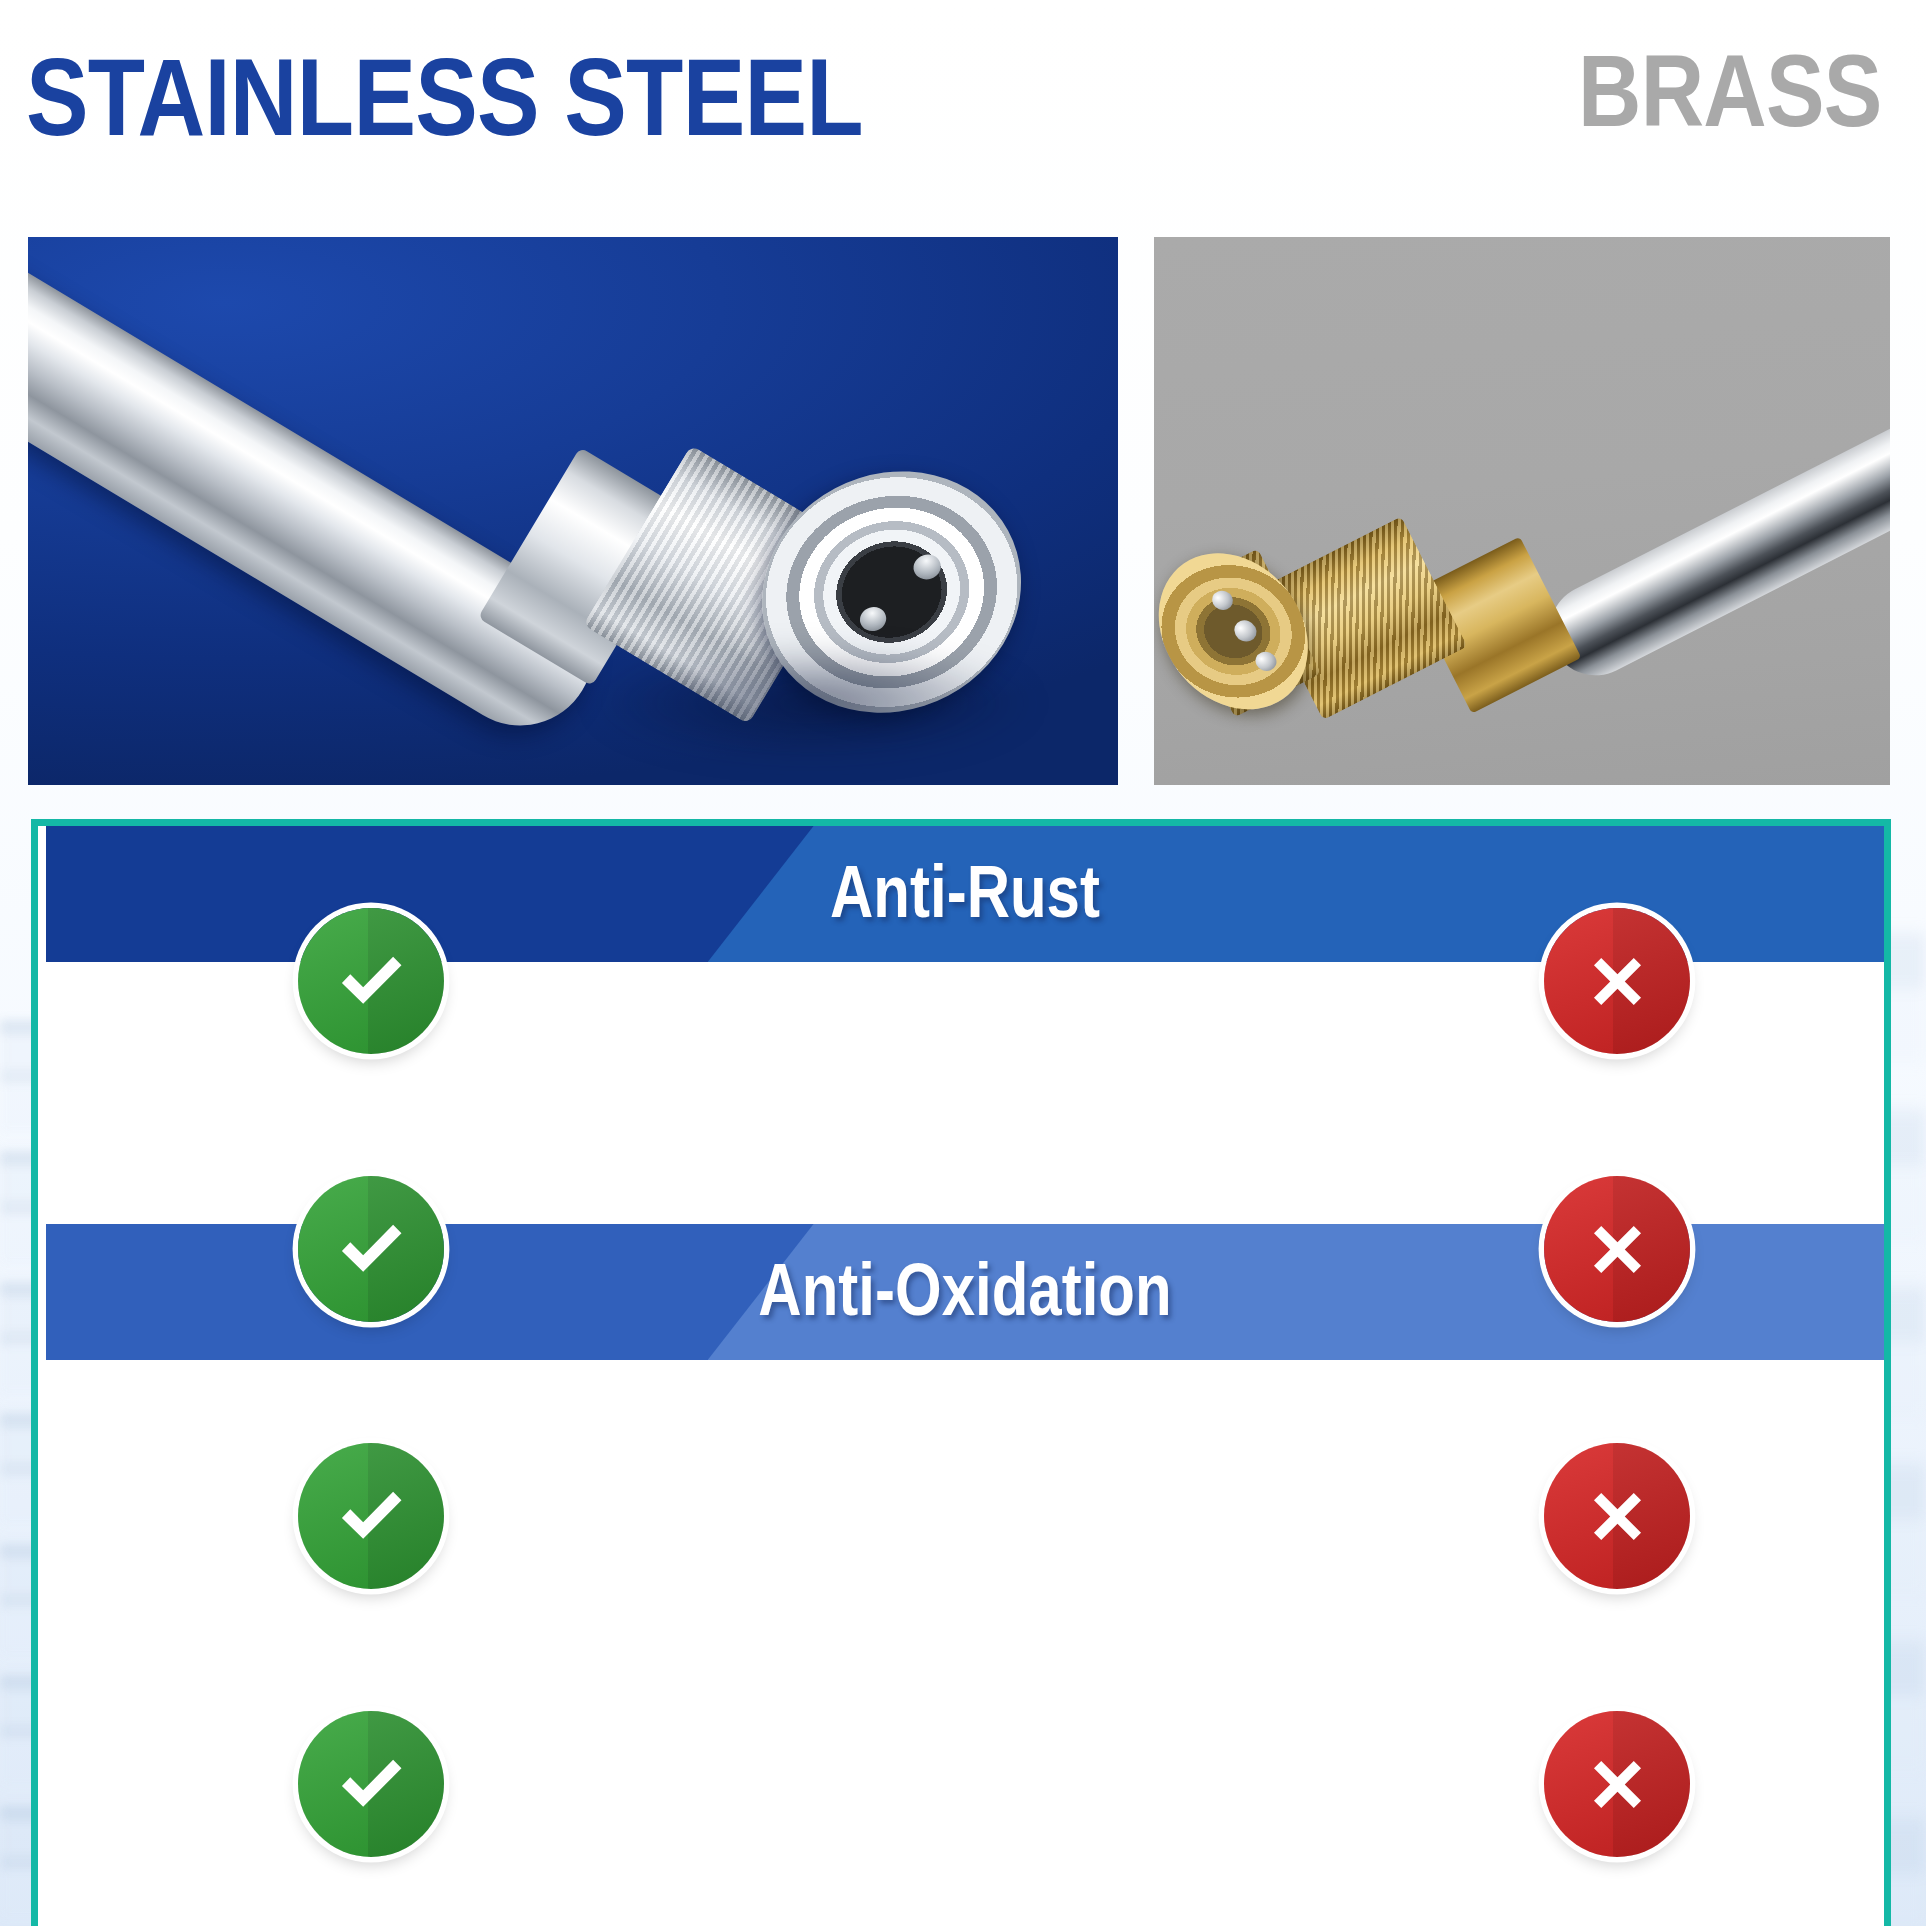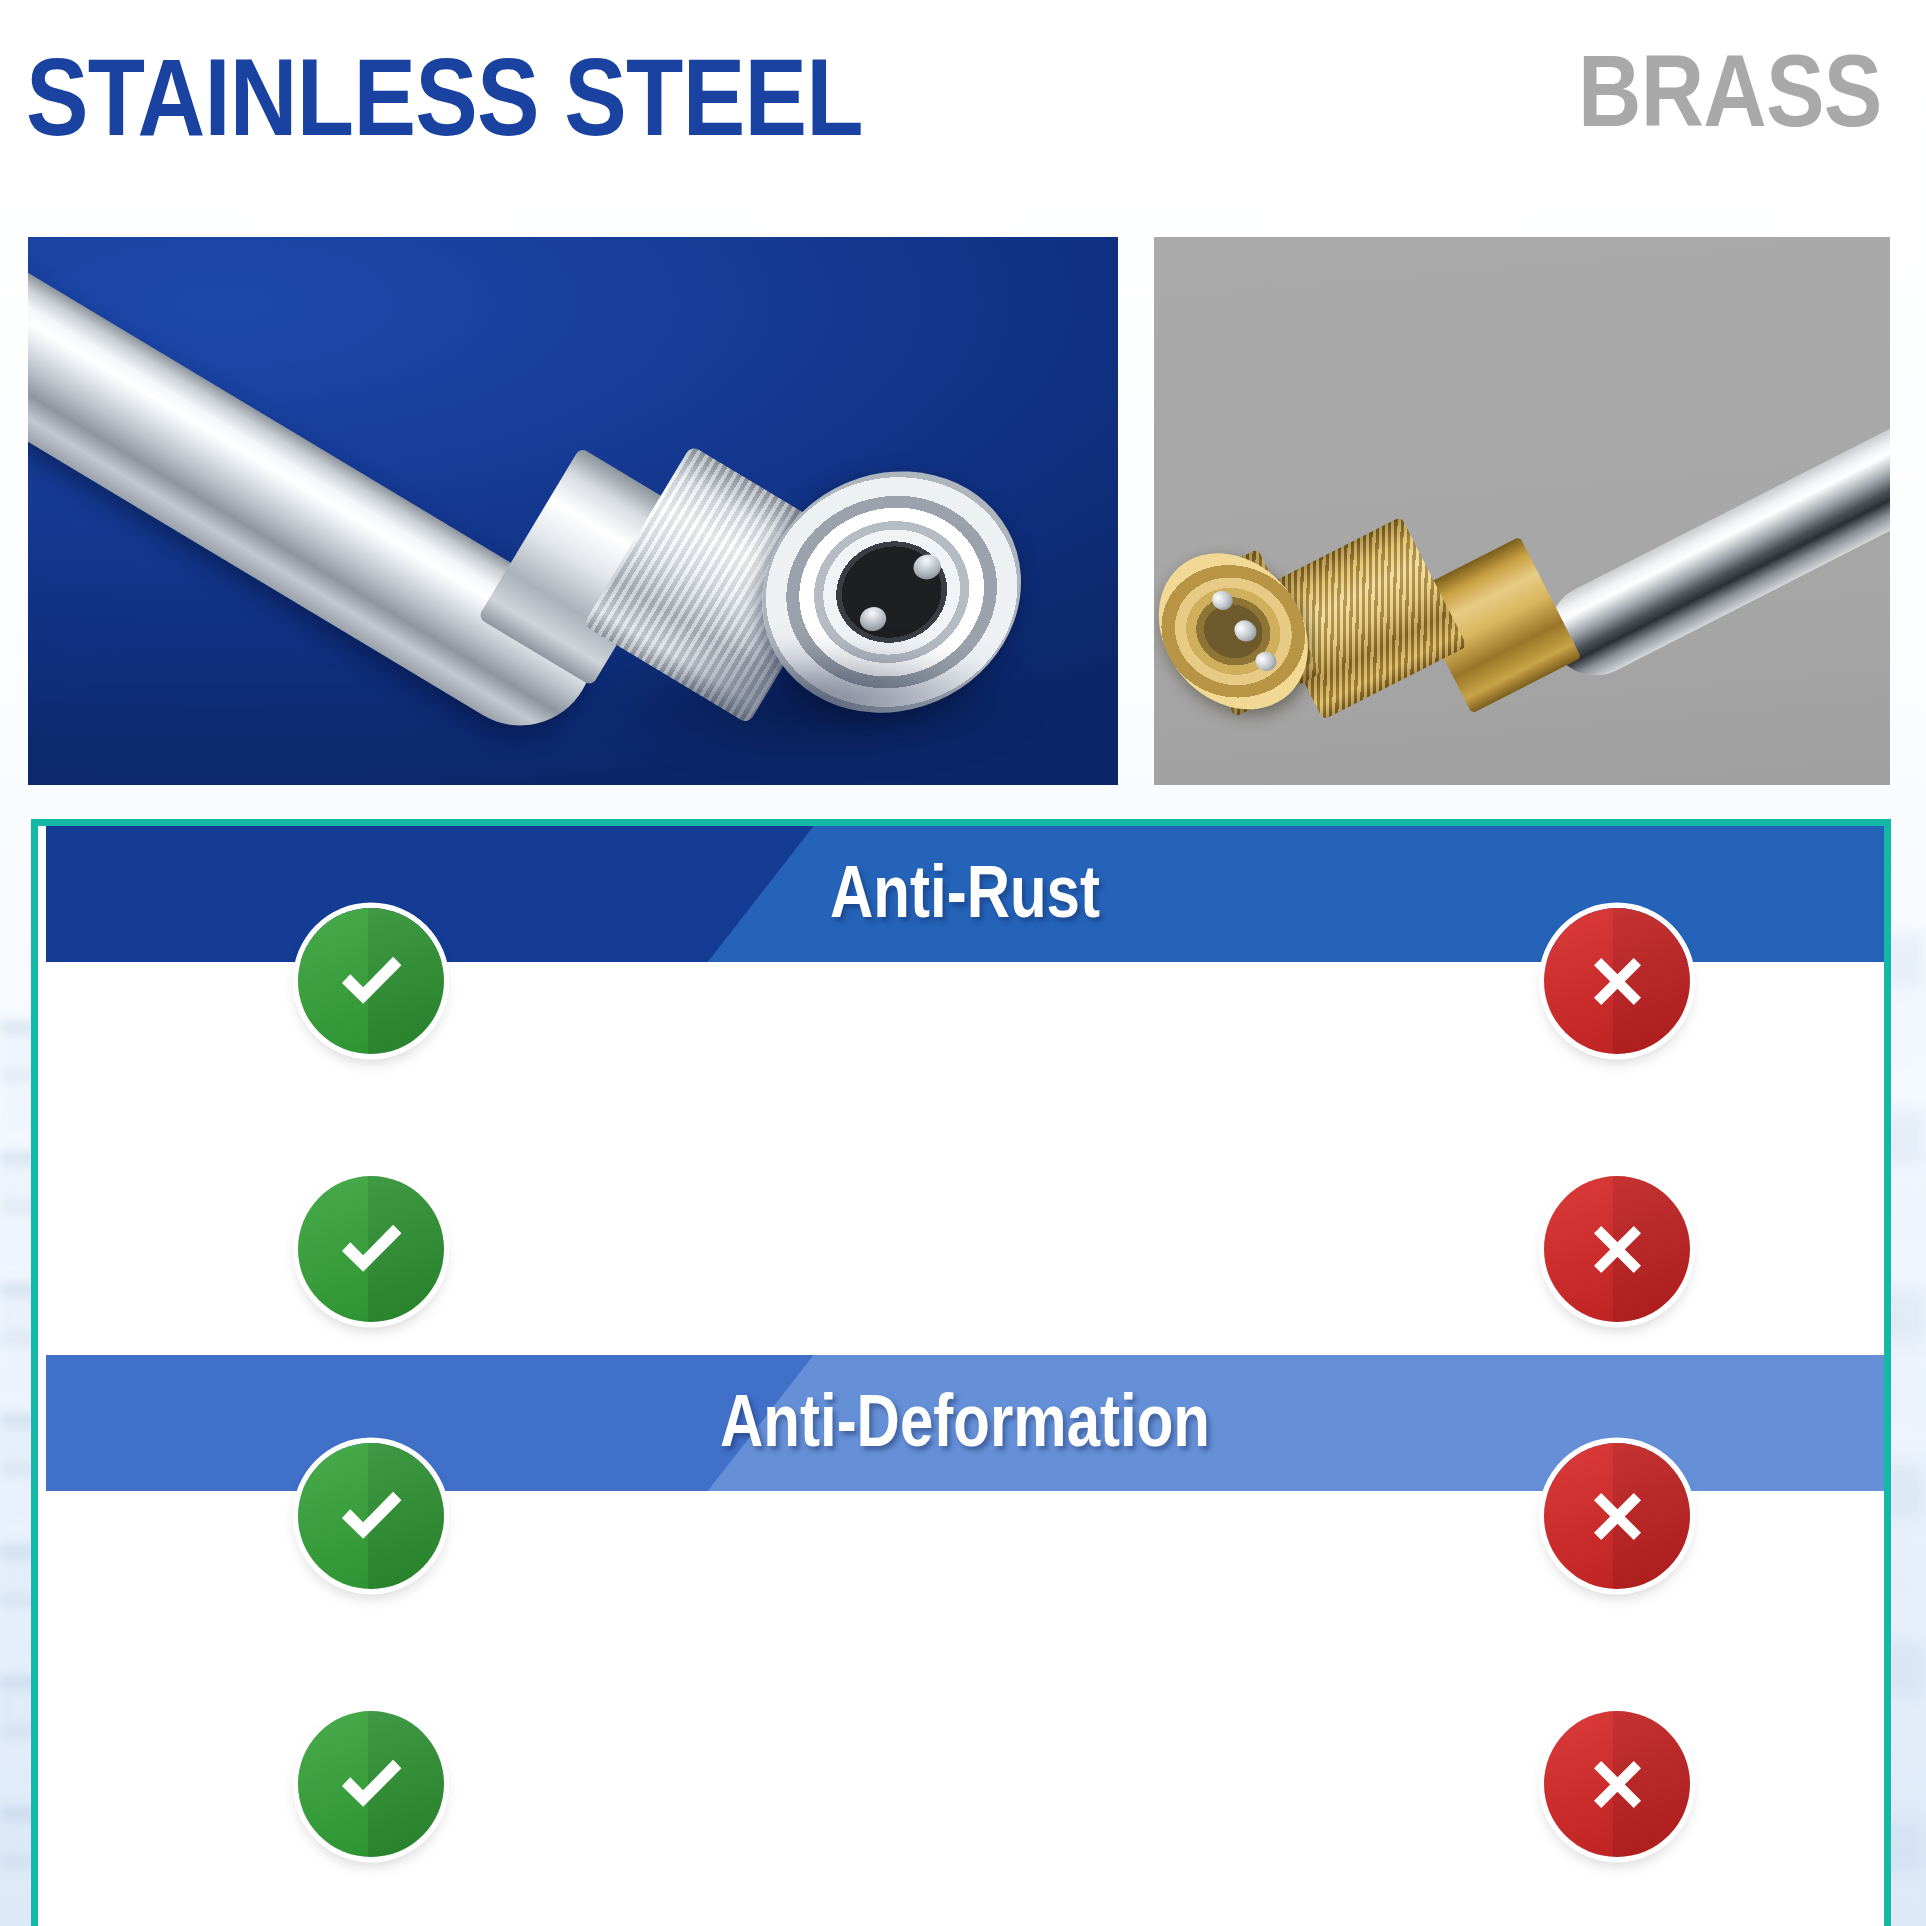--- a/index.html
+++ b/index.html
@@ -250,29 +250,29 @@
     <div class="band">
       <div class="dark" style="background:#143c95"></div>
       <div class="light" style="background:#2463b8; clip-path:polygon(9% 0,100% 0,100% 100%,0 100%)"></div>
     </div>
     <div class="label">Anti-Rust</div>
   </div>
   <div class="white-row" style="height:131px"></div>
 
   <div class="white-row" style="height:131px"></div>
 
-  <div class="white-row" style="height:131px"></div>
-
   <div class="row" style="height:136px">
     <div class="band">
-      <div class="dark" style="background:#4170c9"></div>
-      <div class="light" style="background:#6590d8; clip-path:polygon(9% 0,100% 0,100% 100%,0 100%)"></div>
+      <div class="dark" style="background:#3160bb"></div>
+      <div class="light" style="background:#5480cf; clip-path:polygon(9% 0,100% 0,100% 100%,0 100%)"></div>
     </div>
-    <div class="label">Anti-Deformation</div>
-  </div>
+    <div class="label">Anti-Oxidation</div>
+  </div>
+  <div class="white-row" style="height:131px"></div>
+
   <div class="white-row" style="height:133px"></div>
 
   <div class="mark ok mark-left" style="top:82px">
     <svg width="91" height="91" viewBox="0 0 24 24">
         <path d="M4.2 12.4l2.2-2.3 3.4 3.4 7.9-8 2.2 2.2-10.1 10.2z" fill="#fff"></path>
       </svg>
   </div>
   <div class="mark no mark-right" style="top:82px">
     <svg width="83" height="83" viewBox="0 0 24 24">
         <path d="M5.2 7.3L7.3 5.2 12 9.9l4.7-4.7 2.1 2.1L14.1 12l4.7 4.7-2.1 2.1L12 14.1l-4.7 4.7-2.1-2.1L9.9 12z" fill="#fff"></path>

